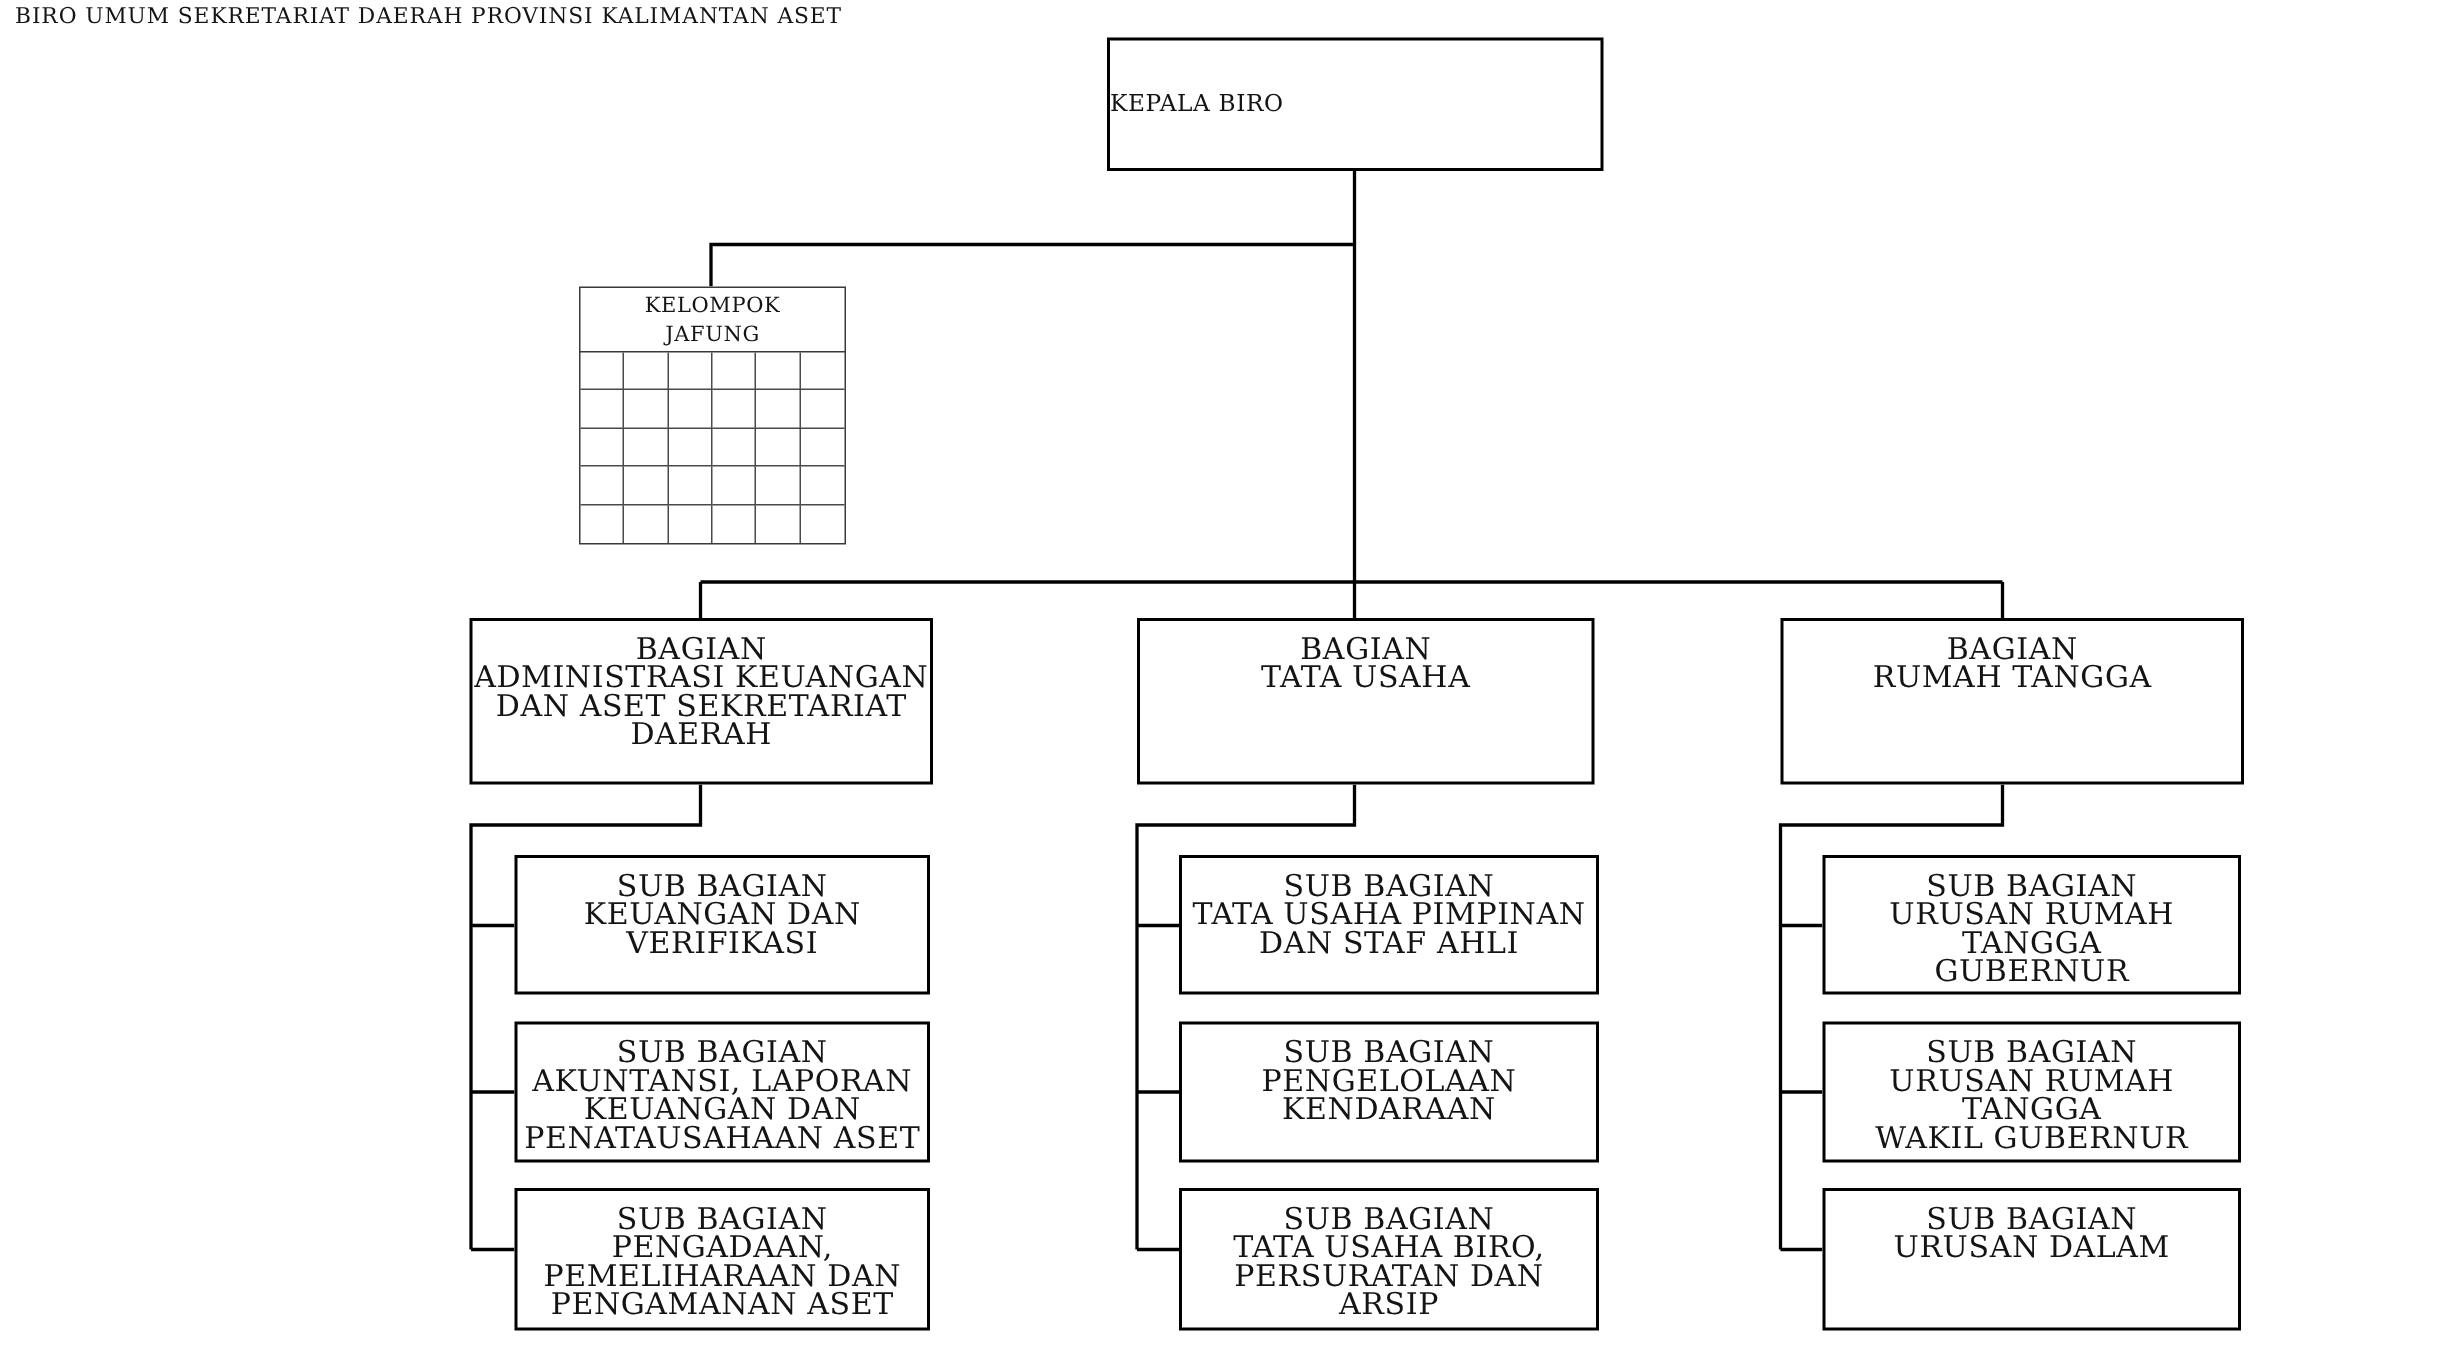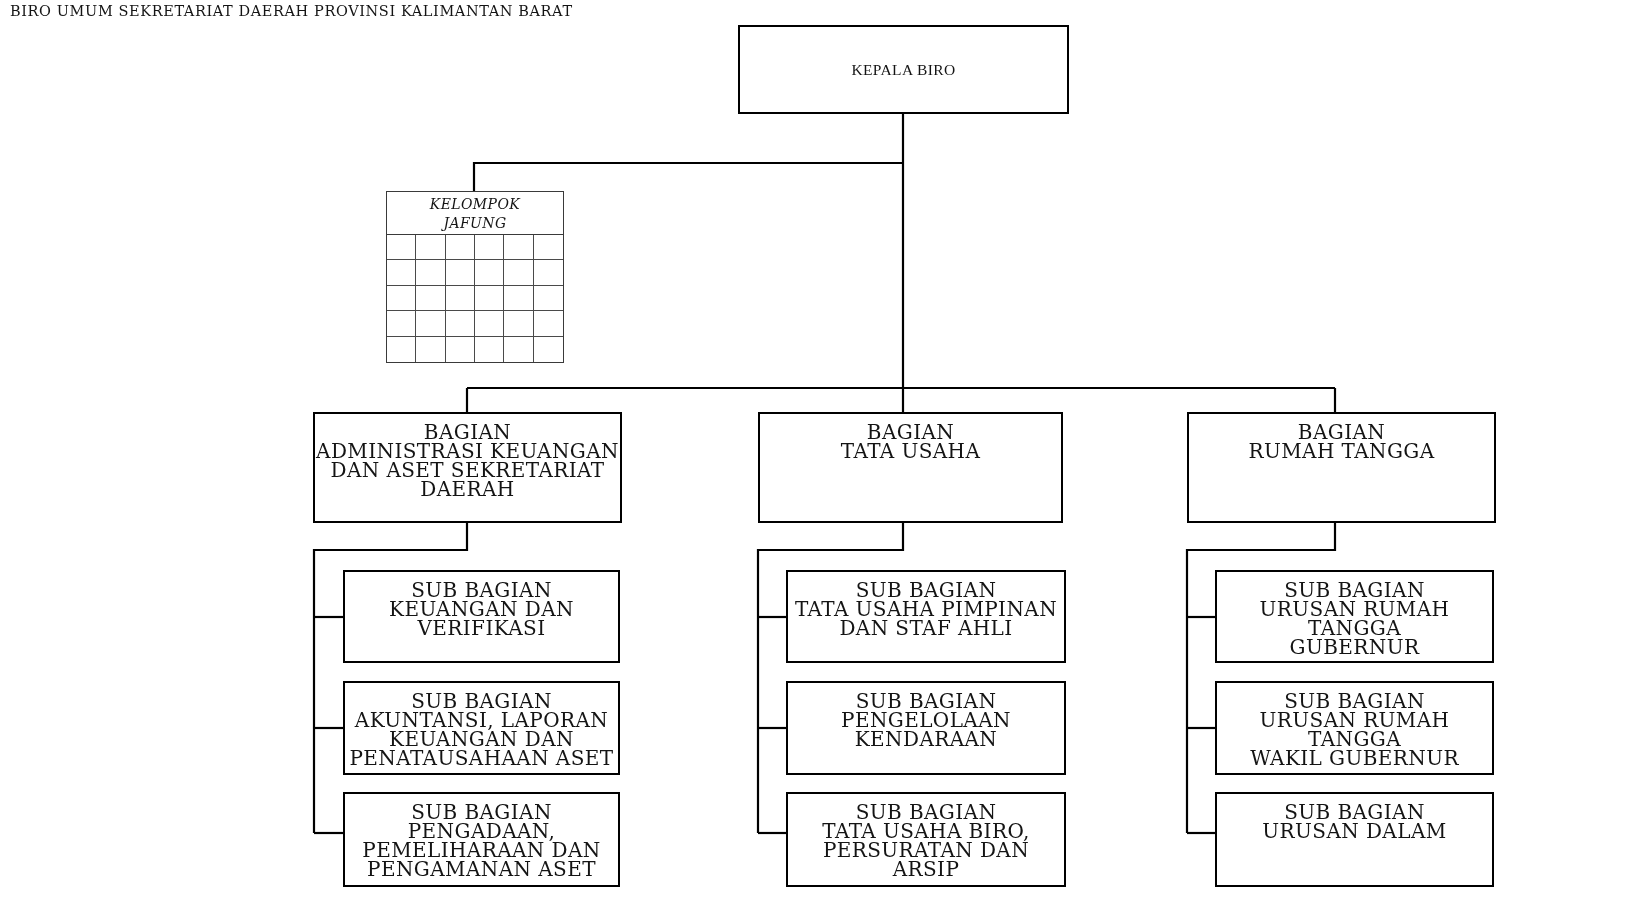--- a/index.html
+++ b/index.html
@@ -46,35 +46,33 @@
     line-height: 19px;
     letter-spacing: 0.4px;
   }
   .box .lbl {
     white-space: pre-line;
     padding-top: 9px;
   }
   .box.centered {
     display: flex;
     align-items: center;
-    justify-content: center;
-    font-family: Liberation Serif, serif;
   }
   .box.centered .lbl { padding-top: 0; }
 
   
   .b-kepala { left: 738px; top: 25px; width: 331px; height: 89px; font-size: 15.5px; }
 
   
   .b-jafung-head {
     left: 386px; top: 191px; width: 178px; height: 44px;
     border-width: 1.5px; border-color: #3a3a3a;
     font-size: 14px; line-height: 18.5px;
   }
-  .b-jafung-head .lbl { padding-top: 3px; font-style: italic; }
+  .b-jafung-head .lbl { padding-top: 3px; }
   .jafung-grid {
     position: absolute;
     left: 386px; top: 234px; width: 178px; height: 129px;
     box-sizing: border-box;
     border: 1.5px solid #3a3a3a;
     display: grid;
     grid-template-rows: repeat(5, 1fr);
     background: #ffffff;
   }
   .jafung-cell {
@@ -96,21 +94,21 @@
   .c3 { left: 1215px; width: 279px; }
   .r1 { top: 570px; height: 93px; }
   .r2 { top: 681px; height: 94px; }
   .r3 { top: 792px; height: 95px; }
 </style>
 </head>
 <body>
 
 <div class="canvas">
 
-  <div class="page-title">BIRO UMUM SEKRETARIAT DAERAH PROVINSI KALIMANTAN BARAT</div>
+  <div class="page-title">BIRO UMUM SEKRETARIAT DAERAH PROVINSI KALIMANTAN ASET</div>
 
   <svg class="connectors" viewBox="0 0 1639 908" xmlns="http://www.w3.org/2000/svg">
 
     <path d="M903 114 L903 412"></path>
 
     <path d="M903 163 L474 163 L474 191"></path>
 
     <path d="M467 388 L1335 388"></path>
     <path d="M467 388 L467 412"></path>
     <path d="M1335 388 L1335 412"></path>

